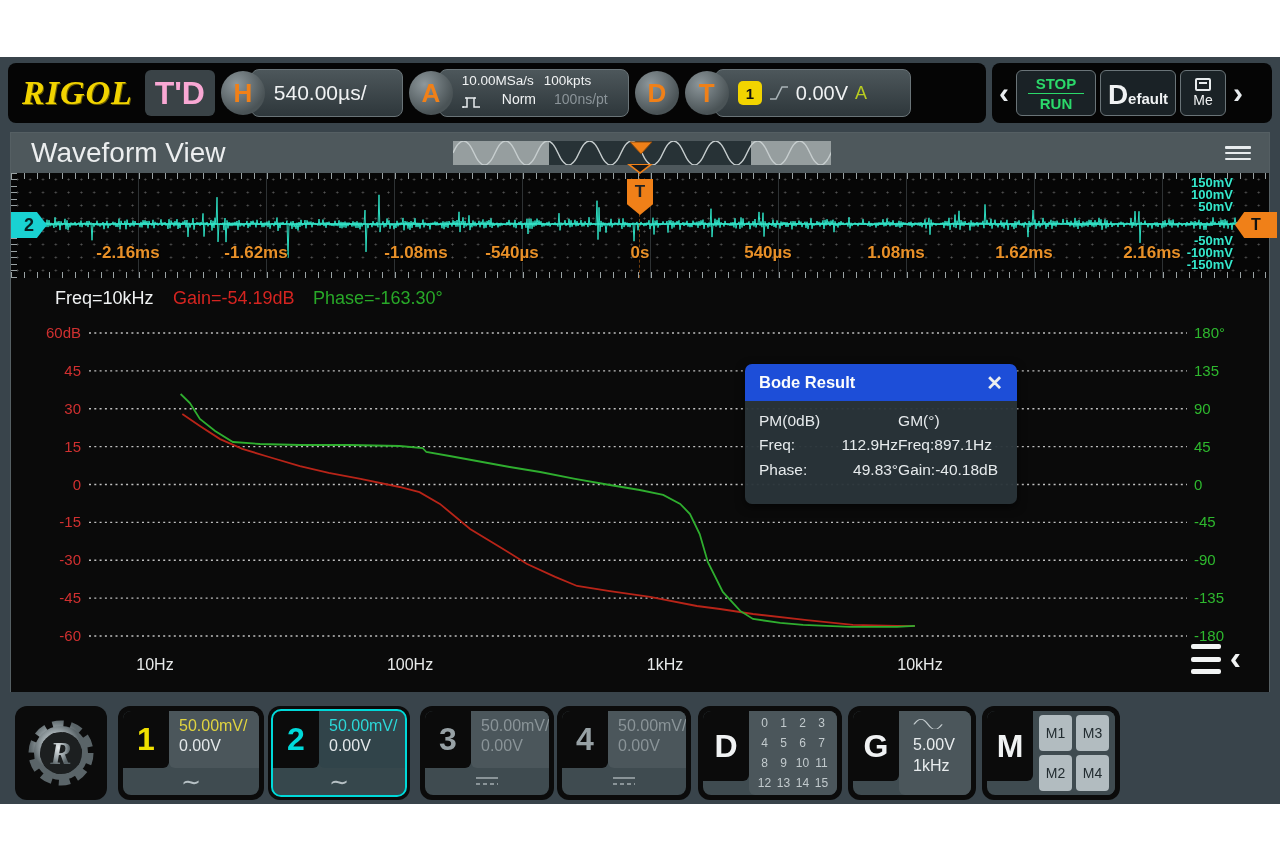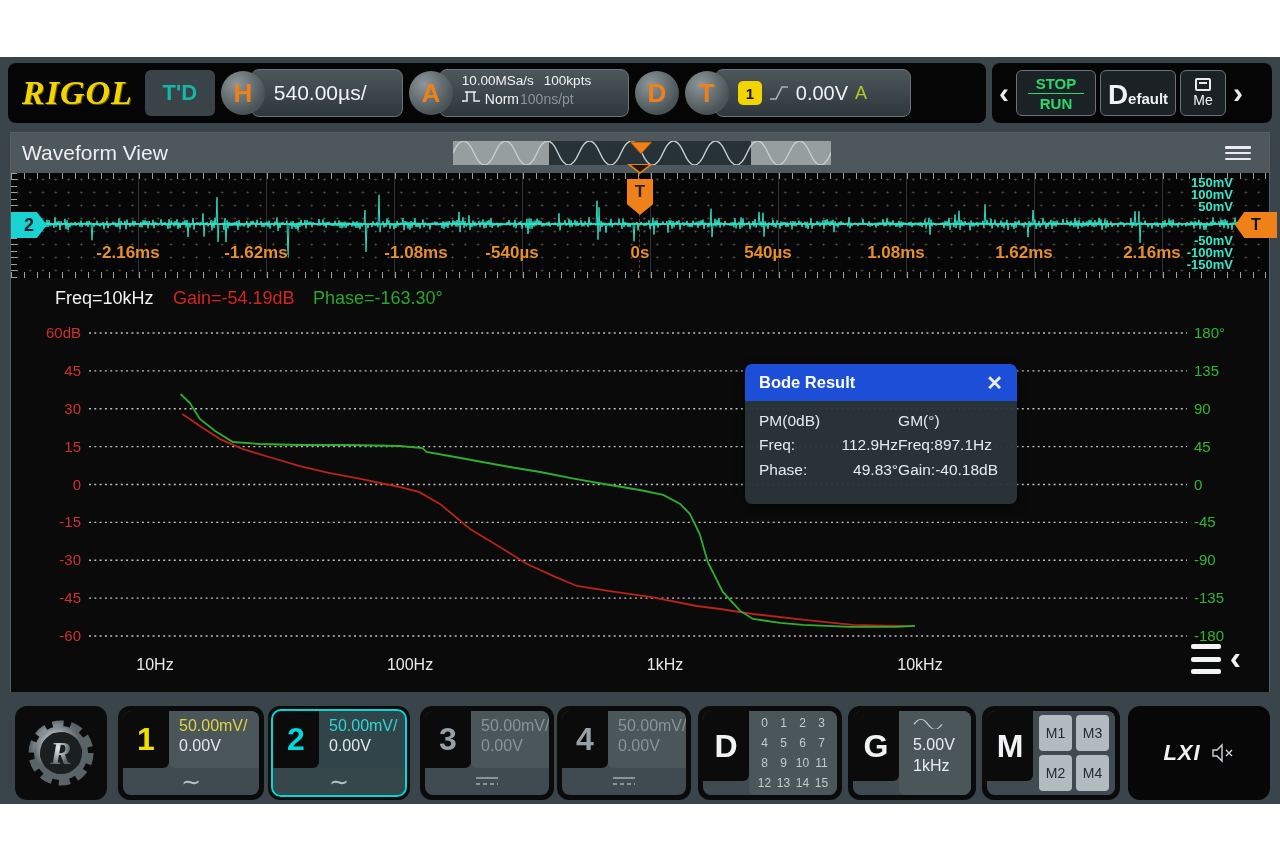--- a/index.html
+++ b/index.html
@@ -3,47 +3,47 @@
 <meta charset="utf-8">
 <style>
   * { margin:0; padding:0; box-sizing:border-box; }
   html,body { width:1280px; height:866px; background:#ffffff; font-family:"Liberation Sans", sans-serif; overflow:hidden; }
   .scope { position:absolute; left:0; top:57px; width:1280px; height:747px; background:#39444b; }
 
   
   .tb-left { position:absolute; left:8px; top:6px; width:978px; height:60px; background:#050505; border-radius:8px; display:flex; align-items:center; gap:6px; padding:0 8px; }
   .tb-right { position:absolute; left:992px; top:6px; width:280px; height:60px; background:#050505; border-radius:8px; display:flex; align-items:center; gap:4px; padding:0 4px; }
   .brand { font-family:"Liberation Serif", serif; font-weight:bold; font-style:italic; font-size:34px; color:#f2d400; letter-spacing:1px; text-shadow:1px 1px 0 #6b5e00; padding:0 6px; }
-  .tdbtn { width:70px; height:46px; background:#3a4347; border-radius:6px; color:#14b8a6; font-size:22px; font-weight:bold; display:flex; align-items:center; justify-content:center; }
+  .tdbtn { width:70px; height:46px; background:#3a4347; border-radius:6px; color:#f9a8d4; font-size:32px; font-weight:bold; display:flex; align-items:center; justify-content:center; }
   .grp { display:flex; align-items:center; height:50px; }
   .grp .circ { width:44px; height:44px; border-radius:50%; background:radial-gradient(circle at 35% 30%, #8d979b, #4a5356 70%); color:#f08018; font-size:26px; font-weight:bold; display:flex; align-items:center; justify-content:center; z-index:2; flex:none; }
   .grp .pane { margin-left:-14px; height:48px; background:linear-gradient(#4d575b, #2e373b); border:1px solid #6a7478; border-radius:8px; color:#f0f2f3; display:flex; align-items:center; padding-left:22px; padding-right:10px; }
   .pane.hpane { width:152px; font-size:21px; }
   .pane.apane { width:190px; display:block; padding-top:3px; }
   .arow1 { display:flex; gap:10px; font-size:13.5px; color:#f0f2f3; line-height:16px; }
-  .arow2 { display:flex; gap:1px; align-items:flex-start; font-size:14px; line-height:20px; }
+  .arow2 { display:flex; gap:18px; align-items:flex-end; font-size:14px; line-height:20px; }
   .arow2 .dim { color:#8b9499; }
   .pane.dpane { width:100px; font-size:21px; }
   .pane.tpane { width:196px; font-size:20px; gap:7px; }
   .srcbadge { width:24px; height:24px; background:#f2d400; color:#111; border-radius:5px; font-size:15px; font-weight:bold; display:flex; align-items:center; justify-content:center; flex:none; }
   .sweep { color:#b8cc20; font-size:18px; }
   .navarrow { color:#e8ecee; font-size:30px; font-weight:bold; width:16px; text-align:center; }
   .stoprun { width:80px; height:46px; border:1px solid #6a7478; border-radius:6px; background:#1a2226; color:#2bd96a; font-size:15px; font-weight:bold; display:flex; flex-direction:column; align-items:center; justify-content:center; }
   .stoprun .sep { width:56px; border-top:1px solid #2bd96a; margin:1px 0; }
   .defaultbtn { width:76px; height:46px; border:1px solid #6a7478; border-radius:6px; background:#1a2226; color:#f0f2f3; display:flex; align-items:baseline; justify-content:center; padding-top:8px; }
   .defaultbtn .cap { font-size:28px; font-weight:bold; }
   .defaultbtn .rest { font-size:15px; font-weight:bold; }
   .mebtn { width:46px; height:46px; border:1px solid #6a7478; border-radius:6px; background:#1a2226; color:#f0f2f3; font-size:14px; display:flex; flex-direction:column; align-items:center; justify-content:center; overflow:hidden; }
   .meicon { width:16px; height:13px; border:2px solid #e8ecee; border-radius:2px; margin-bottom:1px; position:relative; }
   .meicon::after { content:""; position:absolute; left:2px; top:2px; width:8px; height:2px; background:#e8ecee; }
 
   
   .panel { position:absolute; left:10px; top:75px; width:1260px; height:560px; border:1px solid #555f63; background:#070707; }
   .panel-header { position:relative; height:40px; background:#4e585c; display:flex; align-items:center; }
-  .pv-title { color:#eceeef; font-size:21px; padding-left:11px; }
+  .pv-title { color:#eceeef; font-size:28px; padding-left:20px; }
   .overview { position:absolute; left:442px; top:8px; width:378px; height:24px; }
   .hamb { position:absolute; right:18px; top:13px; width:26px; height:14px; display:flex; flex-direction:column; justify-content:space-between; }
   .hamb div { height:2.5px; background:#e8ecee; border-radius:1px; }
 
   .strip { position:relative; height:105px; background:#060606;
     background-image:
       repeating-linear-gradient(90deg, transparent 0 127px, #2e3234 127px 128px),
       radial-gradient(circle, rgba(235,235,235,.34) 0.9px, transparent 1.1px);
     background-size:auto, 12.8px 13px; overflow:visible; }
   .ruler-top, .ruler-bot { position:absolute; left:0; width:100%; height:6px; background:repeating-linear-gradient(90deg, #9aa2a4 0 1px, transparent 1px 12.8px); }
@@ -402,20 +402,13 @@
       <div class="numbox" style="color:#f0f2f3;height:70px;">M</div>
       <div class="mgrid">
         <span class="mbtn">M1</span>
         <span class="mbtn">M3</span>
         <span class="mbtn">M2</span>
         <span class="mbtn">M4</span>
       </div>
     </div>
   </div>
 
-  <div class="bb-item lxiblk">
-    <span class="lxi">LXI</span>
-    <svg width="24" height="20" viewBox="0 0 24 20">
-      <path d="M2 7 h4 l5-5 v16 l-5-5 h-4 z" fill="none" stroke="#cdd4d7" stroke-width="1.4"></path>
-      <path d="M15 7 l6 6 M21 7 l-6 6" stroke="#cdd4d7" stroke-width="1.4"></path>
-    </svg>
-  </div>
 </div>
 
 </body></html>

